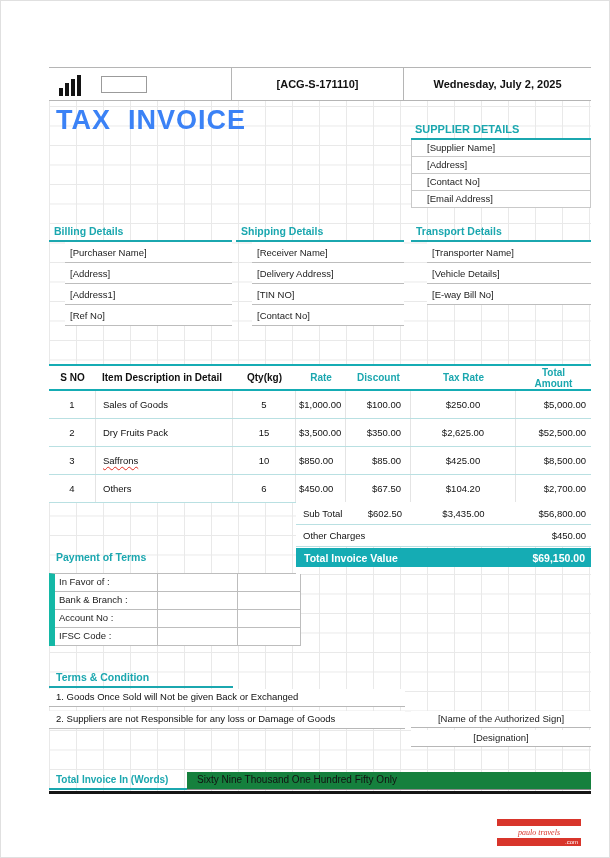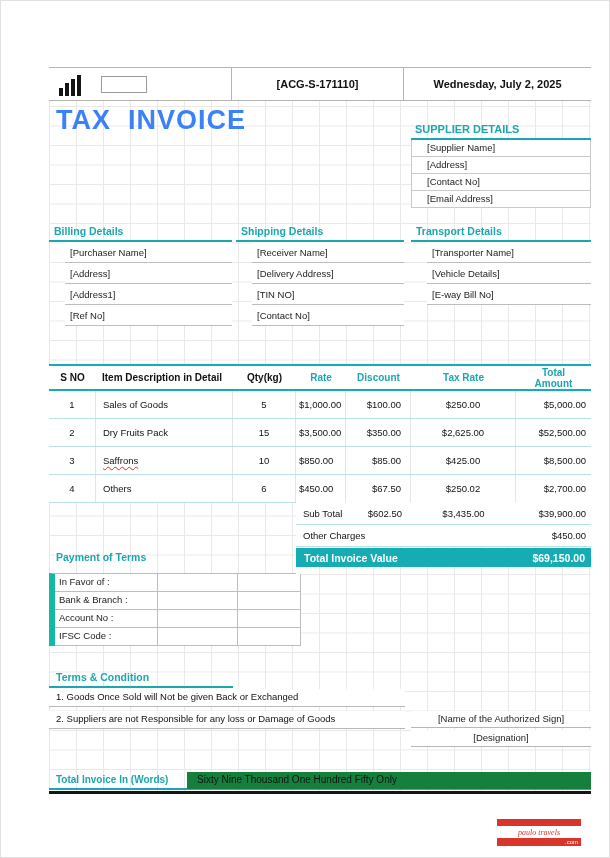--- a/index.html
+++ b/index.html
@@ -202,31 +202,31 @@
       <div class="c">$425.00</div>
       <div class="rt">$8,500.00</div>
     </div>
 
     <div class="irow drow">
       <div class="c">4</div>
       <div class="l">Others</div>
       <div class="c">6</div>
       <div class="rl">$450.00</div>
       <div class="r">$67.50</div>
-      <div class="c">$250.02</div>
+      <div class="c">$104.20</div>
       <div class="rt">$2,700.00</div>
     </div>
   </div>
 
   <div class="subrows">
     <div class="srow s1">
       <div class="lab">Sub Total</div>
       <div class="r">$602.50</div>
       <div class="c">$3,435.00</div>
-      <div class="rt">$39,900.00</div>
+      <div class="rt">$56,800.00</div>
     </div>
     <div class="srow s2">
       <div class="lab">Other Charges</div>
       <div></div>
       <div></div>
       <div class="rt">$450.00</div>
     </div>
   </div>
 
   <div class="grand">

